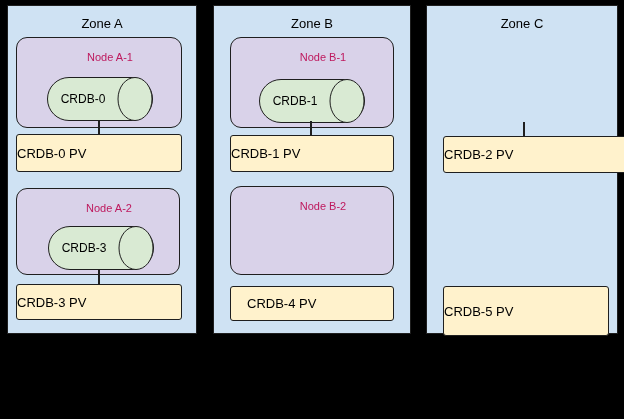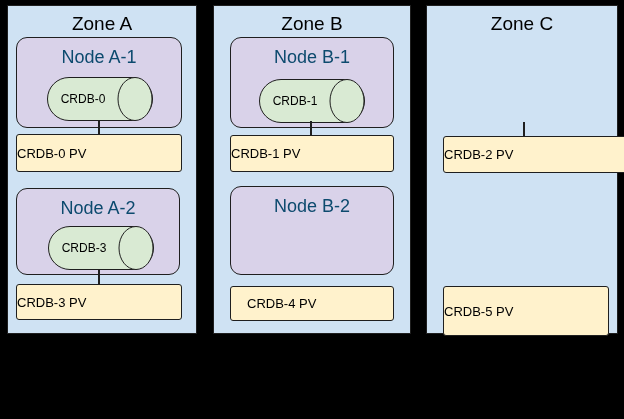--- a/index.html
+++ b/index.html
@@ -18,40 +18,41 @@
     background: var(--zone-fill, #cfe2f3);
     border: 1px solid var(--border, #1f1f1f);
     box-sizing: border-box;
   }
   .zone-label {
     position: absolute;
     top: 9px;
     left: 0;
     width: 100%;
     text-align: center;
-    font-size: 19px;
+    font-size: 13px;
     color: #000;
     line-height: 17px;
   }
   .node {
     position: absolute;
     background: var(--node-fill, #d9d2e9);
     border: 1px solid var(--border, #1f1f1f);
     border-radius: 11px;
     box-sizing: border-box;
   }
   .node-label {
     position: absolute;
     top: 11px;
     left: 0;
     width: 100%;
     text-align: center;
-    font-size: 18px;
-    color: #0c4a6e;
+    font-size: 11px;
+    color: #be185d;
     line-height: 17px;
+    padding-left: 11px;
   }
   .pod {
     position: absolute;
     width: 106px;
     height: 44px;
   }
   .pod svg { position: absolute; left: 0; top: 0; display: block; }
   .cyl-body, .cyl-cap {
     fill: var(--pod-fill, #d9ead3);
     stroke: var(--border, #1f1f1f);

